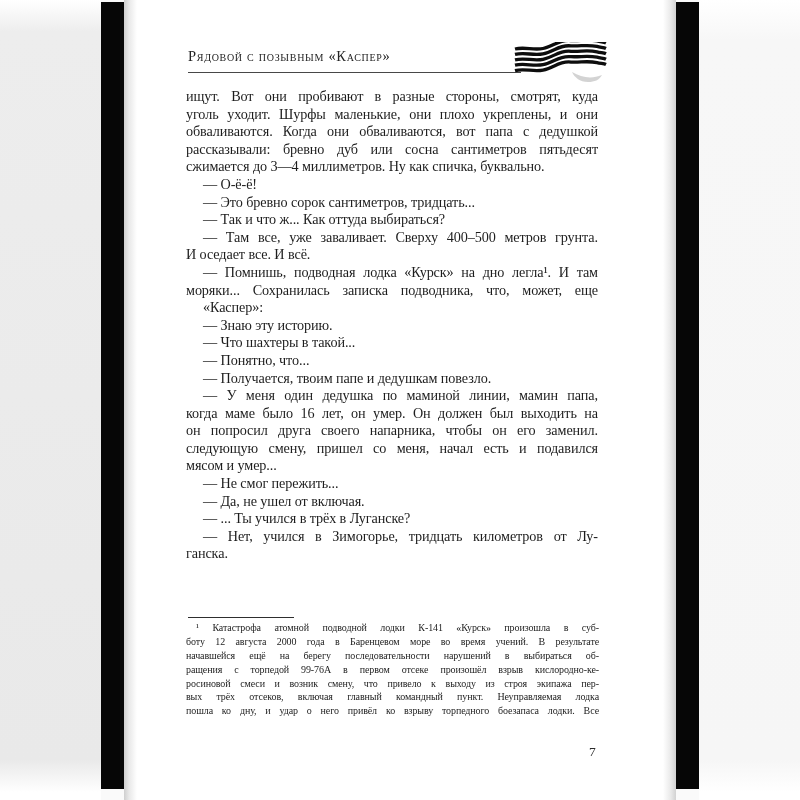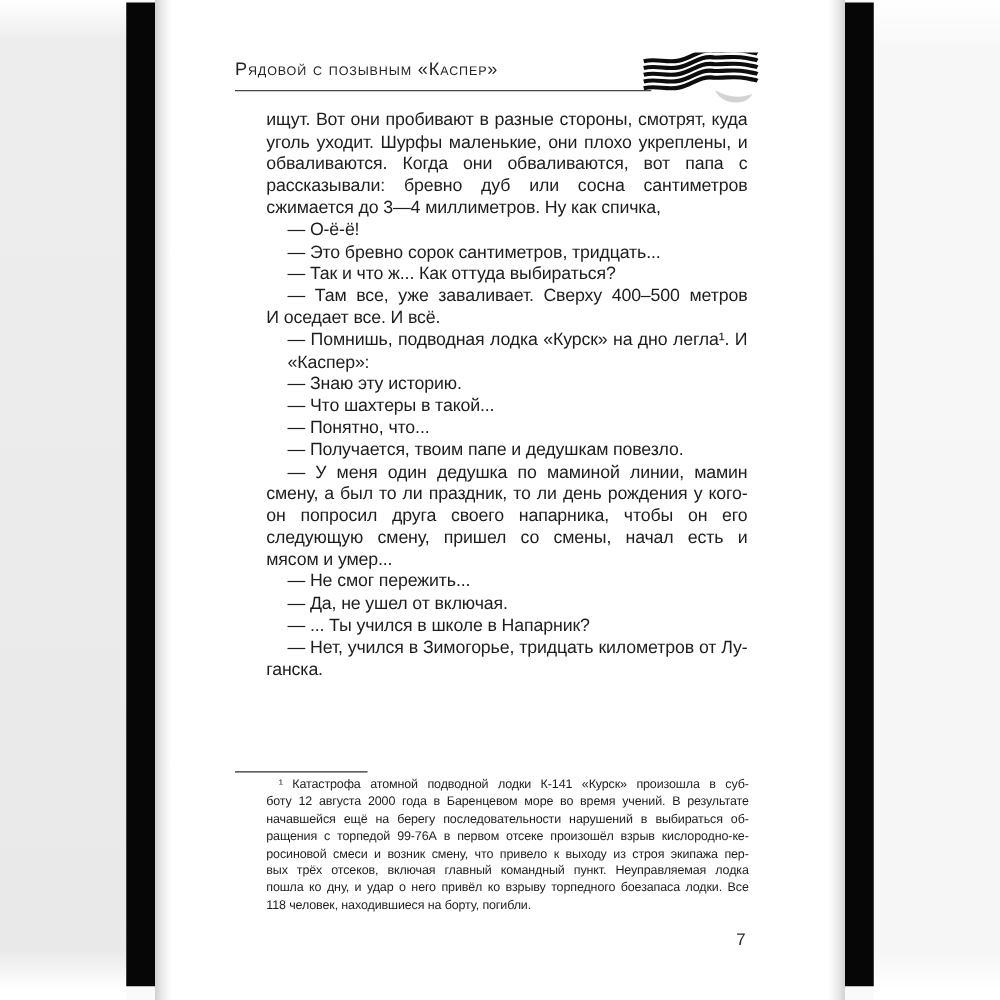--- a/index.html
+++ b/index.html
@@ -1,17 +1,17 @@
 <!DOCTYPE html>
 <html><head>
 <meta charset="utf-8">
 <style>
   html,body{margin:0;padding:0;background:#fafafa;}
   .stage{position:relative;width:800px;height:800px;overflow:hidden;
-         font-family:Liberation Sans, sans-serif;color:#1d1d1d;}
+         font-family:Liberation Serif, serif;color:#1d1d1d;}
   .photo-left{position:absolute;left:0;top:0;width:101px;height:800px;
     background:linear-gradient(180deg,#ffffff 0%,#ededed 4%,#e9e9e9 95%,#ffffff 99%);}
   .photo-right{position:absolute;left:699px;top:0;width:101px;height:800px;
     background:linear-gradient(180deg,#ffffff 0%,#f7f7f7 5%,#f6f6f6 95%,#ffffff 99%);}
   .bar{position:absolute;top:2px;height:787px;width:23px;background:#060606;}
   .bar-left{left:101px;}
   .bar-right{left:676px;}
   .gutter-left{position:absolute;left:124px;top:0;width:13px;height:800px;
     background:linear-gradient(to right,#cfcfcf 0%,#e9e9e9 40%,#ffffff 100%);}
   .gutter-right{position:absolute;left:663px;top:0;width:13px;height:800px;
@@ -20,21 +20,21 @@
   .content{position:absolute;left:49px;top:0;width:412px;height:800px;}
 
   .header-title{position:absolute;left:2px;top:48px;font-size:14.5px;line-height:16px;
     font-variant:small-caps;letter-spacing:0.7px;color:#242424;white-space:nowrap;}
   .header-rule{position:absolute;left:2px;top:72px;width:333px;height:0;
     border-top:1.5px solid #474747;}
   .ribbon{position:absolute;left:326px;top:42px;width:100px;height:42px;}
 
   .body-text{position:absolute;left:0;top:88px;width:412px;}
   .tl{height:17.6px;line-height:17.6px;overflow:hidden;font-size:14.2px;
-      letter-spacing:-0.1px;text-align:left;margin-left:27px;}
+      letter-spacing:-0.1px;text-align:left;}
   .tl.j{text-align:justify;text-align-last:justify;}
   .body-text .tl.ind{text-indent:17px;}
 
   .footnote-rule{position:absolute;left:2px;top:617px;width:106px;height:0;
     border-top:1.2px solid #2e2e2e;}
   .footnote{position:absolute;left:0;top:621px;width:413px;}
   .footnote .tl{height:13.9px;line-height:13.9px;font-size:10px;letter-spacing:-0.1px;}
   .footnote .tl.ind{text-indent:10px;}
 
   .page-number{position:absolute;left:403px;top:744px;font-size:13.5px;color:#2a2a2a;}
@@ -70,45 +70,45 @@
           <div class="tl j">уголь уходит. Шурфы маленькие, они плохо укреплены, и они</div>
           <div class="tl j">обваливаются. Когда они обваливаются, вот папа с дедушкой</div>
           <div class="tl j">рассказывали: бревно дуб или сосна сантиметров пятьдесят</div>
           <div class="tl">сжимается до 3—4 миллиметров. Ну как спичка, буквально.</div>
           <div class="tl ind">— О-ё-ё!</div>
           <div class="tl ind">— Это бревно сорок сантиметров, тридцать...</div>
           <div class="tl ind">— Так и что ж... Как оттуда выбираться?</div>
           <div class="tl j ind">— Там все, уже заваливает. Сверху 400–500 метров грунта.</div>
           <div class="tl">И оседает все. И всё.</div>
           <div class="tl j ind">— Помнишь, подводная лодка «Курск» на дно легла¹. И там</div>
+          <div class="tl j">моряки... Сохранилась записка подводника, что, может, еще</div>
           <div class="tl ind">«Каспер»:</div>
           <div class="tl ind">— Знаю эту историю.</div>
           <div class="tl ind">— Что шахтеры в такой...</div>
           <div class="tl ind">— Понятно, что...</div>
           <div class="tl ind">— Получается, твоим папе и дедушкам повезло.</div>
           <div class="tl j ind">— У меня один дедушка по маминой линии, мамин папа,</div>
-          <div class="tl j">смену, а был то ли праздник, то ли день рождения у кого-то,</div>
+          <div class="tl j">когда маме было 16 лет, он умер. Он должен был выходить на</div>
           <div class="tl j">он попросил друга своего напарника, чтобы он его заменил.</div>
-          <div class="tl j">следующую смену, пришел со смены, начал есть и подавился</div>
+          <div class="tl j">следующую смену, пришел со меня, начал есть и подавился</div>
           <div class="tl">мясом и умер...</div>
           <div class="tl ind">— Не смог пережить...</div>
           <div class="tl ind">— Да, не ушел от включая.</div>
-          <div class="tl ind">— ... Ты учился в школе в Напарник?</div>
+          <div class="tl ind">— ... Ты учился в трёх в Луганске?</div>
           <div class="tl j ind">— Нет, учился в Зимогорье, тридцать километров от Лу-</div>
           <div class="tl">ганска.</div>
         </div>
 
       <div class="footnote-rule"></div>
       <div class="footnote">
           <div class="tl j ind">¹ Катастрофа атомной подводной лодки К-141 «Курск» произошла в суб-</div>
           <div class="tl j">боту 12 августа 2000 года в Баренцевом море во время учений. В результате</div>
           <div class="tl j">начавшейся ещё на берегу последовательности нарушений в выбираться об-</div>
           <div class="tl j">ращения с торпедой 99-76А в первом отсеке произошёл взрыв кислородно-ке-</div>
           <div class="tl j">росиновой смеси и возник смену, что привело к выходу из строя экипажа пер-</div>
           <div class="tl j">вых трёх отсеков, включая главный командный пункт. Неуправляемая лодка</div>
           <div class="tl j">пошла ко дну, и удар о него привёл ко взрыву торпедного боезапаса лодки. Все</div>
-          <div class="tl">118 человек, находившиеся на борту, погибли.</div>
         </div>
 
       <div class="page-number">7</div>
     </div>
   </div>
 </div>
 
 </body></html>

